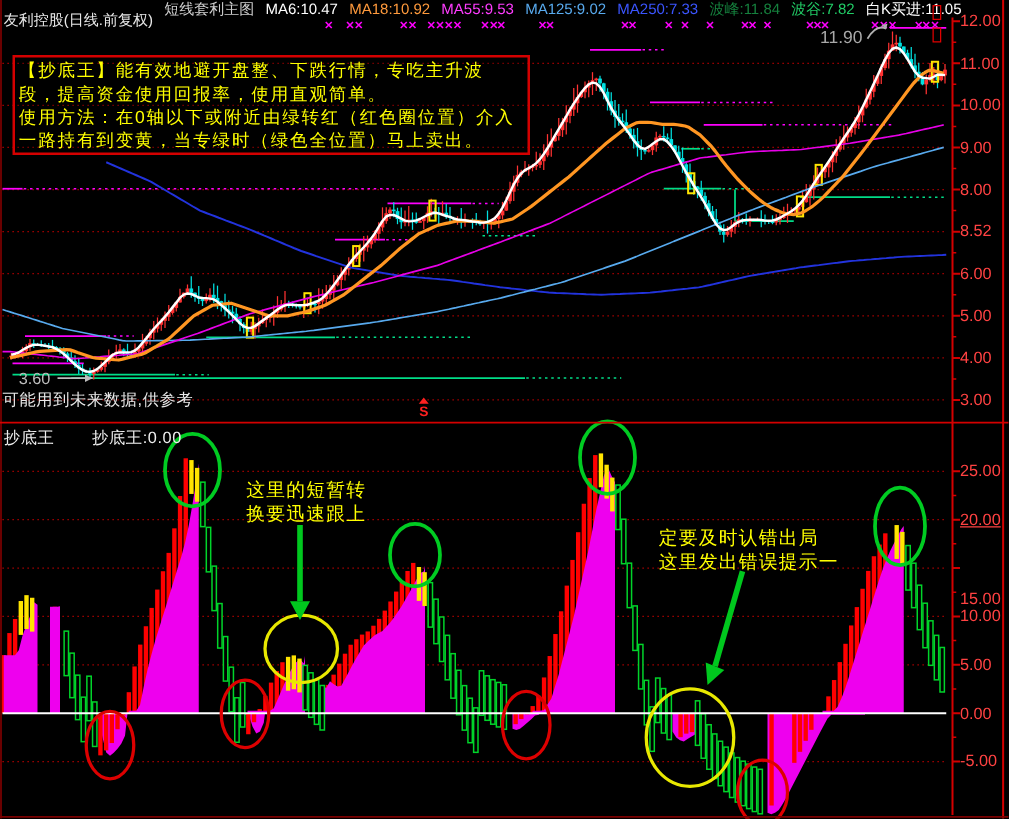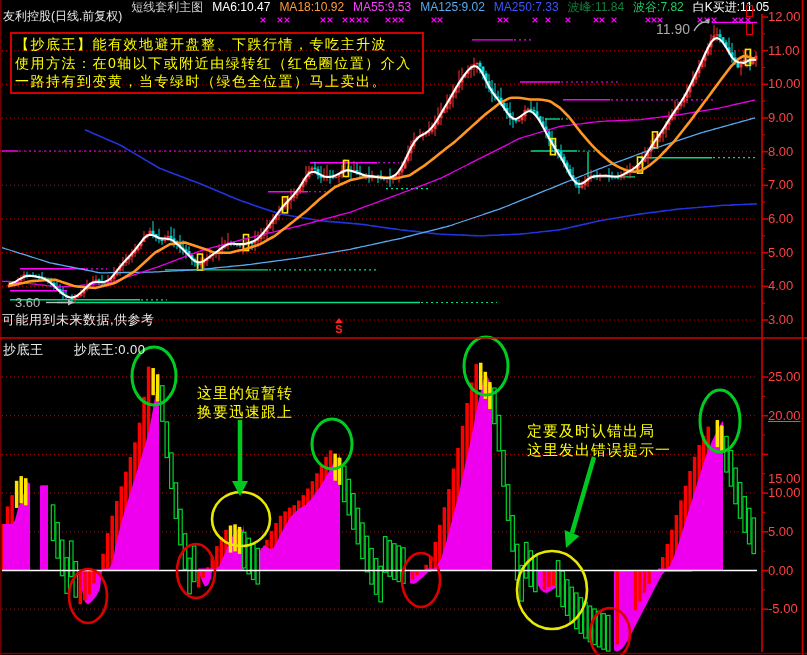--- a/index.html
+++ b/index.html
@@ -6,21 +6,21 @@
   #app{position:relative;width:807px;height:655px;background:#000;overflow:hidden;
        font-family:"Liberation Sans",sans-serif;}
   #hdr{position:absolute;left:3px;top:0;height:14px;display:flex;gap:9px;align-items:center;
        font-size:12px;white-space:nowrap;z-index:6;}
   #hdr span{display:inline-block;}
   #hdr-icon{position:absolute;left:746px;top:3px;width:15px;height:11px;z-index:7;}
   #hdr-icon i{display:inline-block;width:5px;height:10px;border:1px solid #e00000;margin-right:1px;}
   #chart{position:absolute;left:0;top:0;z-index:1;}
   .axis-label{position:absolute;left:768px;color:#ff4242;font-size:13px;z-index:5;
               font-family:"Liberation Sans",sans-serif;}
-  #note-box{position:absolute;left:10px;top:32px;width:404px;border:2px solid #d40000;
+  #note-box{position:absolute;left:10px;top:44px;width:404px;border:2px solid #d40000;
             background:rgba(0,0,0,0.25);color:#ffff00;font-size:14px;line-height:18.5px;
             letter-spacing:1.5px;padding:1px 3px;z-index:6;}
   #disclaimer{position:absolute;left:2px;top:311px;color:#e8e8e8;font-size:13px;z-index:6;letter-spacing:0.5px;}
   #low-label{position:absolute;left:15px;top:295px;color:#bdbdbd;font-size:13px;z-index:6;}
   #high-label{position:absolute;left:656px;top:21px;color:#a8a8a8;font-size:14px;z-index:6;}
   #bp-hdr{position:absolute;left:3px;top:341px;color:#eee;font-size:13px;z-index:6;letter-spacing:0.5px;}
   #bp-hdr .v{margin-left:26px;}
   .anno{position:absolute;color:#ffff00;font-size:15px;line-height:19px;letter-spacing:1px;z-index:6;}
   .bl{display:block;}
 </style>
@@ -861,38 +861,39 @@
       <span style="color: rgb(88, 170, 238);">MA125:9.02</span>
       <span style="color: rgb(59, 85, 255);">MA250:7.33</span>
       <span style="color: #15803d;">波峰:11.84</span>
       <span style="color: rgb(33, 204, 102);">波谷:7.82</span>
       <span style="color: rgb(255, 255, 255);">白K买进:11.05</span>
     </div>
   <div id="hdr-icon"><i></i><i></i></div>
 
   <div id="note-box">
     <span class="bl">【抄底王】能有效地避开盘整、下跌行情，专吃主升波</span>
+    <span class="bl">段，提高资金使用回报率，使用直观简单。</span>
     <span class="bl">使用方法：在0轴以下或附近由绿转红（红色圈位置）介入</span>
     <span class="bl">一路持有到变黄，当专绿时（绿色全位置）马上卖出。</span>
   </div>
 
   <div id="disclaimer">可能用到未来数据,供参考</div>
   <div id="low-label">3.60</div>
   <div id="high-label">11.90</div>
 
   <div id="bp-hdr">
     <span>抄底王</span>
     <span class="v">抄底王:0.00</span>
   </div>
 <div class="axis-label" style="top: 9px;">12.00</div>
     <div class="axis-label" style="top: 42.666px;">11.00</div>
     <div class="axis-label" style="top: 76.332px;">10.00</div>
     <div class="axis-label" style="top: 109.998px;">9.00</div>
     <div class="axis-label" style="top: 143.664px;">8.00</div>
-    <div class="axis-label" style="top: 177.33px;">7.00</div>
+    <div class="axis-label" style="top: 177.33px;">8.52</div>
     <div class="axis-label" style="top: 210.996px;">6.00</div>
     <div class="axis-label" style="top: 244.662px;">5.00</div>
     <div class="axis-label" style="top: 278.328px;">4.00</div>
     <div class="axis-label" style="top: 311.994px;">3.00</div>
     <div class="axis-label" style="top: 369px;">25.00</div>
     <div class="axis-label" style="top: 407.7px; text-decoration: underline;">20.00</div>
     <div class="axis-label" style="top: 471px;">15.00</div>
     <div class="axis-label" style="top: 485.1px;">10.00</div>
     <div class="axis-label" style="top: 523.8px;">5.00</div>
     <div class="axis-label" style="top: 562.5px;">0.00</div>

